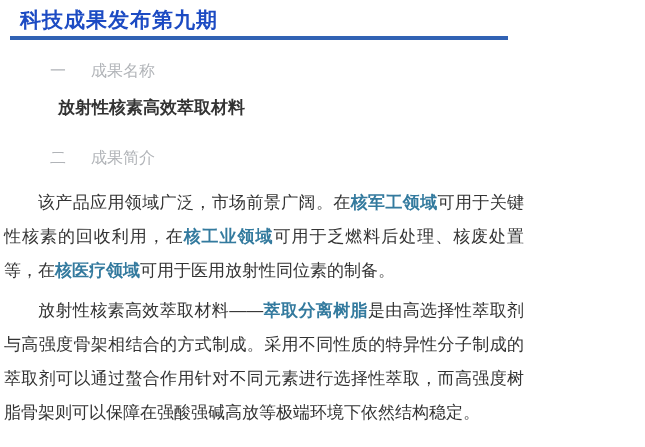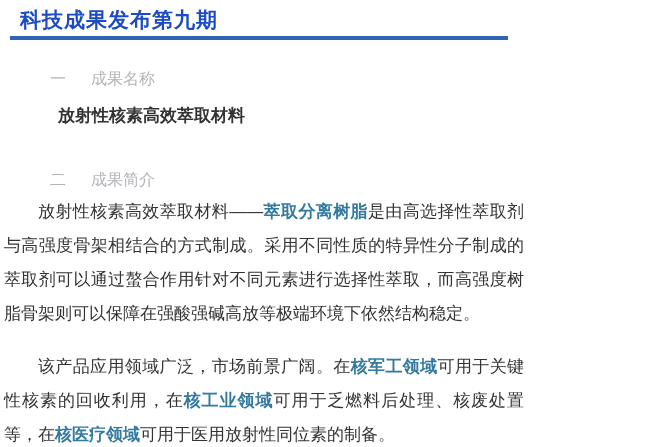--- a/index.html
+++ b/index.html
@@ -26,27 +26,27 @@
   }
   .header-rule {
     height: 4px;
     margin: 4px 20px 0 10px;
     background: var(--divider-blue, #3162b4);
   }
   .content {
     padding: 0 4px;
   }
   .sec-head {
-    margin-top: 29px;
+    margin-top: 21px;
     padding-left: 46px;
     font-size: 16px;
     line-height: 19px;
     color: var(--section-gray, #b1b4b8);
   }
-  .sec-head.second { margin-top: 44px; }
+  .sec-head.second { margin-top: 30px; }
   .sec-num { display: inline-block; margin-right: 25px; }
   .result-name {
     margin-top: 18px;
     padding-left: 54px;
     font-size: 17px;
     line-height: 20px;
     font-weight: 700;
     color: var(--body-text, #333333);
   }
   .body-para {
@@ -76,18 +76,18 @@
   </header>
 
   <main class="content">
 
     <div class="sec-head"><span class="sec-num">一</span><span>成果名称</span></div>
 
     <div class="result-name">放射性核素高效萃取材料</div>
 
     <div class="sec-head second"><span class="sec-num">二</span><span>成果简介</span></div>
 
+    <p class="body-para para-apps"><span>该产品应用领域广泛，市场前景广阔。在</span><span class="hl">核军工领域</span><span>可用于关键性核素的回收利用，在</span><span class="hl">核工业领域</span><span>可用于乏燃料后处理、核废处置等，在</span><span class="hl">核医疗领域</span><span>可用于医用放射性同位素的制备。</span></p>
+
     <p class="body-para para-intro"><span>放射性核素高效萃取材料——</span><span class="hl">萃取分离树脂</span><span>是由高选择性萃取剂与高强度骨架相结合的方式制成。采用不同性质的特异性分子制成的萃取剂可以通过螯合作用针对不同元素进行选择性萃取，而高强度树脂骨架则可以保障在强酸强碱高放等极端环境下依然结构稳定。</span></p>
-
-    <p class="body-para para-apps"><span>该产品应用领域广泛，市场前景广阔。在</span><span class="hl">核军工领域</span><span>可用于关键性核素的回收利用，在</span><span class="hl">核工业领域</span><span>可用于乏燃料后处理、核废处置等，在</span><span class="hl">核医疗领域</span><span>可用于医用放射性同位素的制备。</span></p>
 
   </main>
 </div>
 
 </body></html>

